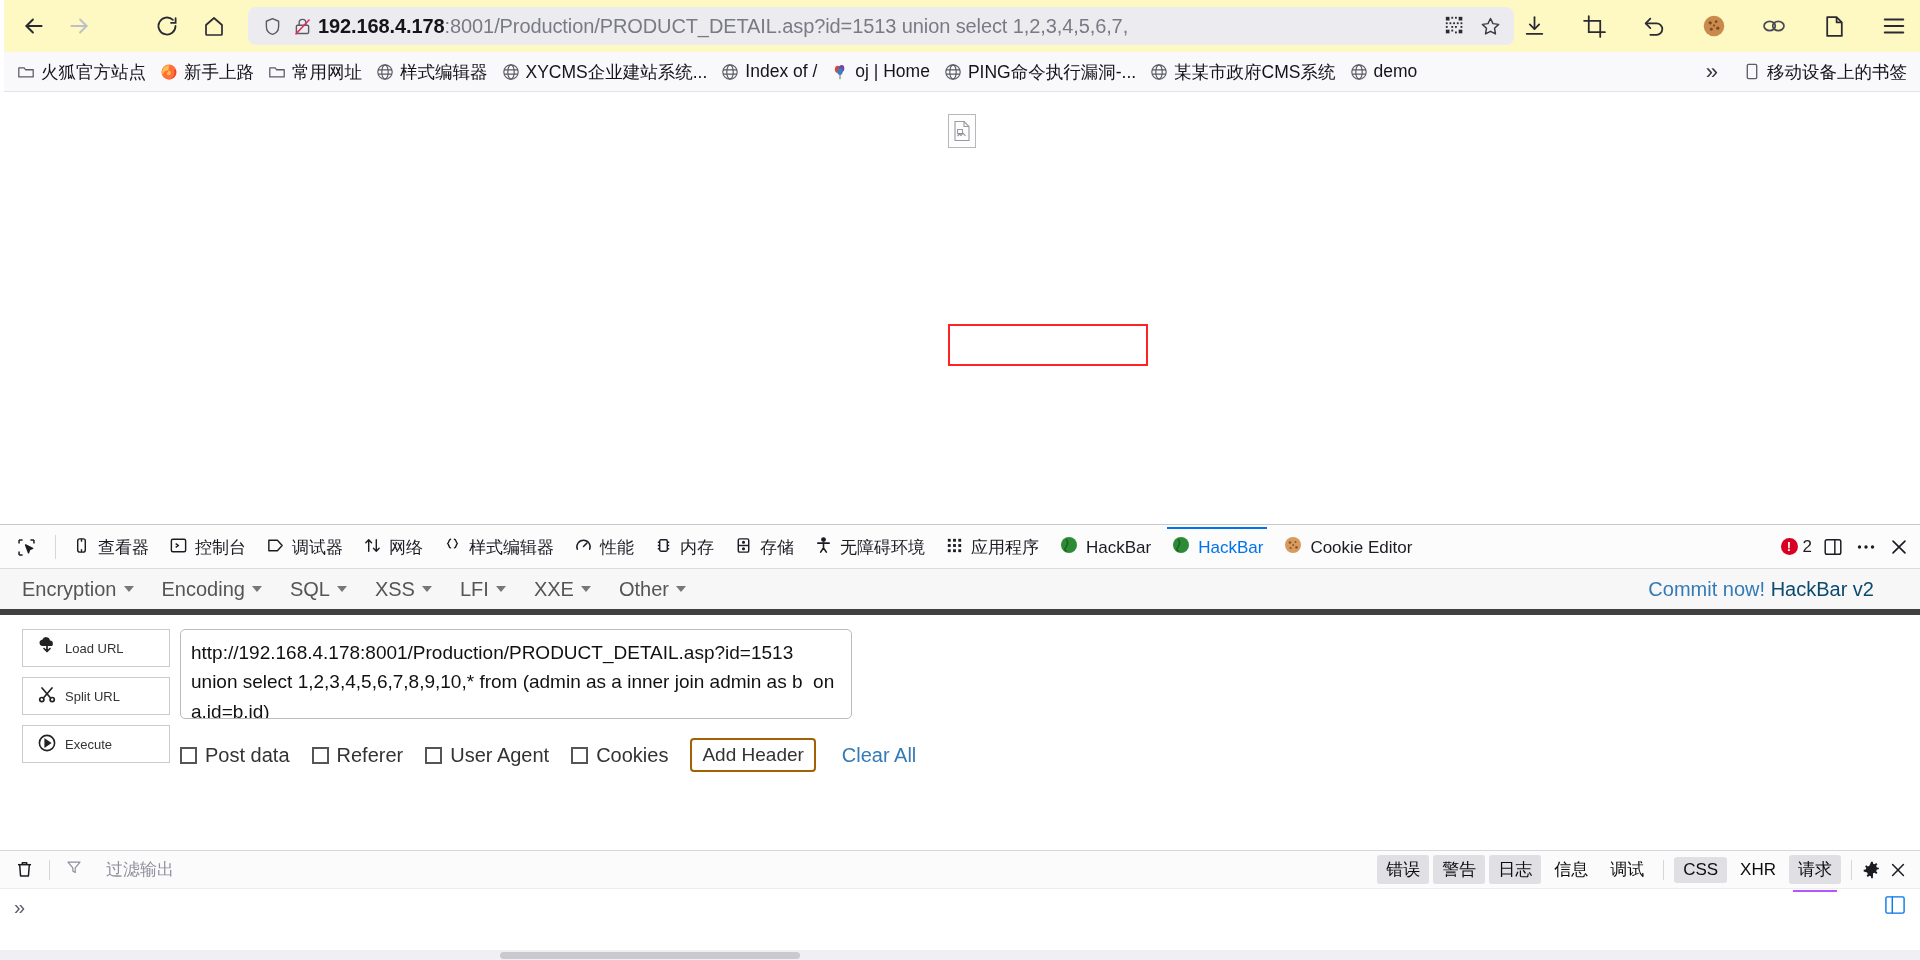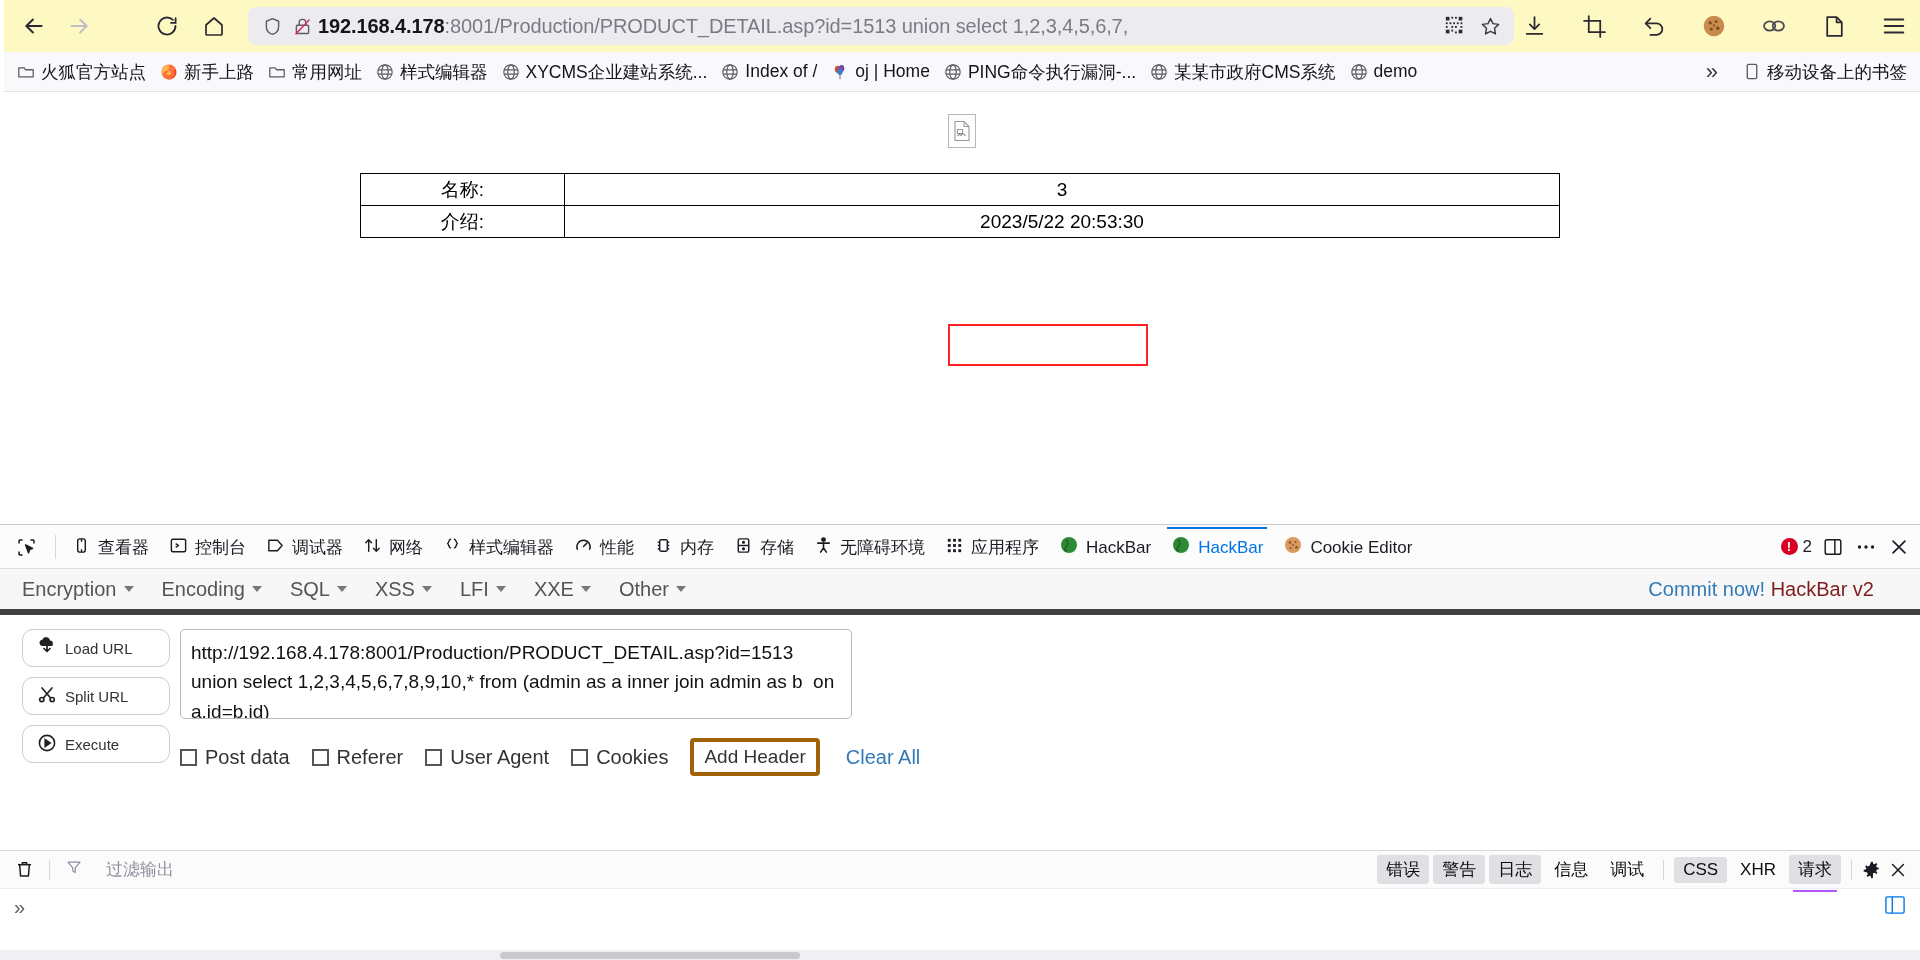--- a/index.html
+++ b/index.html
@@ -152,46 +152,46 @@
   .hb-menu {
     font-size: 20px; color: #555; padding: 0 16px 0 0; margin-right: 12px;
     display: flex; align-items: center; gap: 7px; white-space: nowrap;
   }
   .caret {
     width: 0; height: 0; border-left: 5px solid transparent; border-right: 5px solid transparent;
     border-top: 6px solid #777;
   }
   #hb-commit { margin-left: auto; padding-right: 46px; font-size: 20px; white-space: nowrap; }
   #hb-commit .blue { color: #337ab7; }
-  #hb-commit .gray { color: #7f1d1d; }
+  #hb-commit .gray { color: #0c4a6e; }
 
   #hb-body { display: flex; padding: 14px 0 0 22px; }
   #hb-buttons { display: flex; flex-direction: column; gap: 10px; width: 148px; }
   .hb-btn {
-    height: 38px; border: 1px solid #ccc; border-radius: 11px; background: #fff;
+    height: 38px; border: 1px solid #ccc; border-radius: 0; background: #fff;
     display: flex; align-items: center; gap: 8px; padding-left: 14px;
-    font-size: 15px; color: #333;
+    font-size: 13px; color: #333;
   }
   #hb-url-area { margin-left: 10px; }
   #hb-url {
     width: 672px; height: 90px;
     border: 1px solid #bbb; border-radius: 5px;
     font-size: 19px; color: #111; line-height: 1.55;
     padding: 8px 10px; resize: none; font-family: "Liberation Sans", sans-serif;
     background: #fff;
     overflow: hidden;
   }
   #hb-options {
     display: flex; align-items: center; gap: 10px;
     margin-top: 14px; font-size: 20px; color: #333;
   }
   .hb-check { display: flex; align-items: center; gap: 8px; margin-right: 12px; }
   .cbox { width: 17px; height: 17px; border: 2px solid #555; background: #fff; }
   #add-header-btn {
-    border: 4px solid #a16207; border-radius: 4px; background: #fff;
+    border: 2px solid #a16207; border-radius: 4px; background: #fff;
     padding: 4px 10px; font-size: 19px; color: #333;
   }
   #clear-all-link { color: #337ab7; font-size: 20px; margin-left: 16px; }
 
   
   #console {
     position: absolute; left: 0; bottom: 0; width: 1920px; height: 110px;
     background: #fff;
     border-top: 1px solid #d7d7db;
   }
@@ -504,32 +504,20 @@
 
   <div id="broken-img">
     <svg width="18" height="22" viewBox="0 0 18 22" fill="none" stroke="#9a9aa0" stroke-width="1.1">
       <path d="M2 1.5h9l5 5V20.5H2z"></path>
         <path d="M11 1.5v5h5"></path>
       <path d="M4.5 9.5h5v4h-5z"></path>
         <path d="M4.5 16l2-2 1.6 1.4 1.8-2.2 2.6 2.8" stroke="#8a8a90"></path>
     </svg>
   </div>
 
-  <table id="detail-table">
-    <tbody>
-      <tr>
-        <td class="td-label">名称:</td>
-        <td class="td-value">3</td>
-      </tr>
-      <tr>
-        <td class="td-label">介绍:</td>
-        <td class="td-value">2023/5/22 20:53:30</td>
-      </tr>
-    </tbody>
-  </table>
 
   <div id="highlight-box"></div>
 </div>
 
 <div id="devtools">
 
   <div id="dt-tabbar">
     <div class="dt-tab" style="padding:0 12px">
       <svg width="21" height="21" viewBox="0 0 24 24" fill="none" stroke="#1c1b22" stroke-width="1.7" stroke-linejoin="round">
           <path d="M3.5 3.5h4M3.5 3.5v4M20.5 3.5h-4M20.5 3.5v4M3.5 20.5h4M3.5 20.5v-4"></path>

